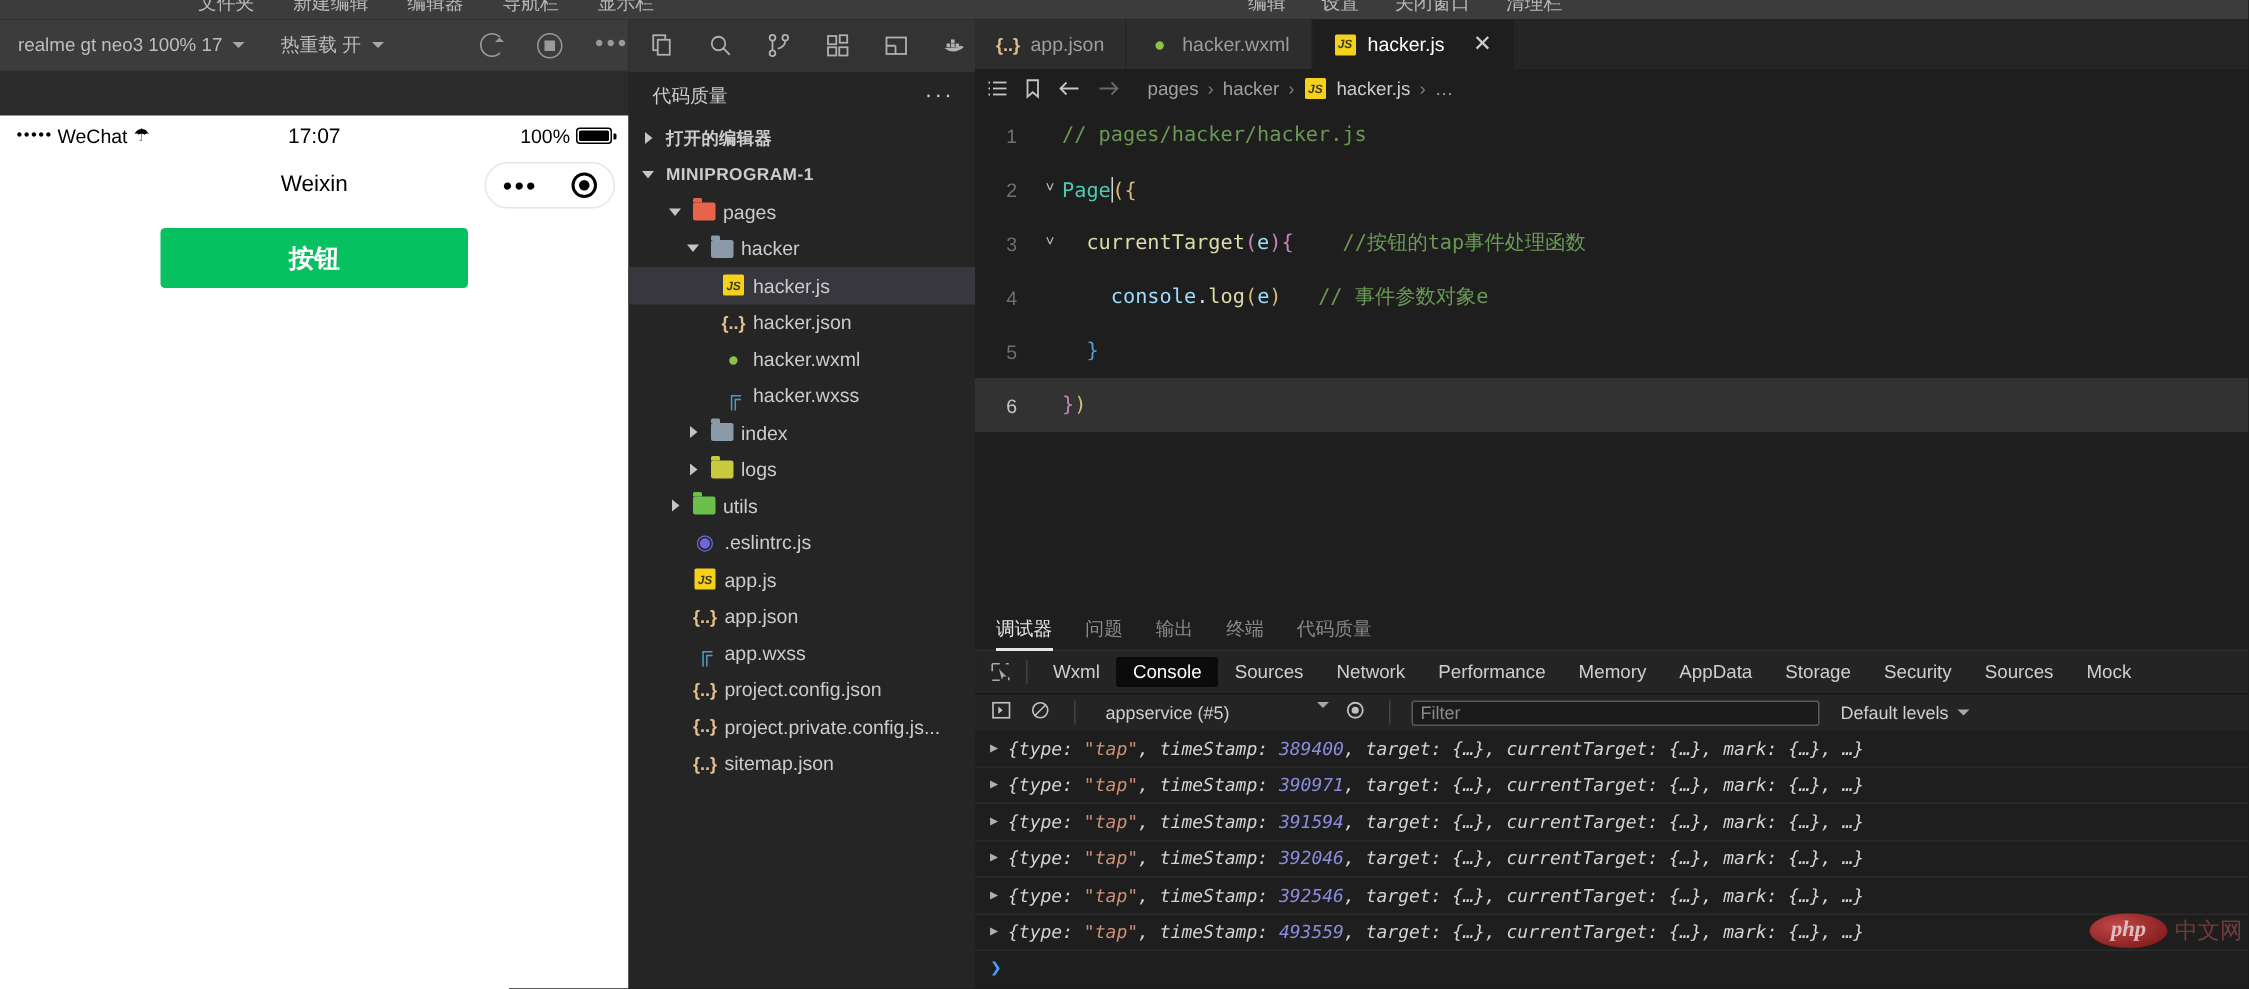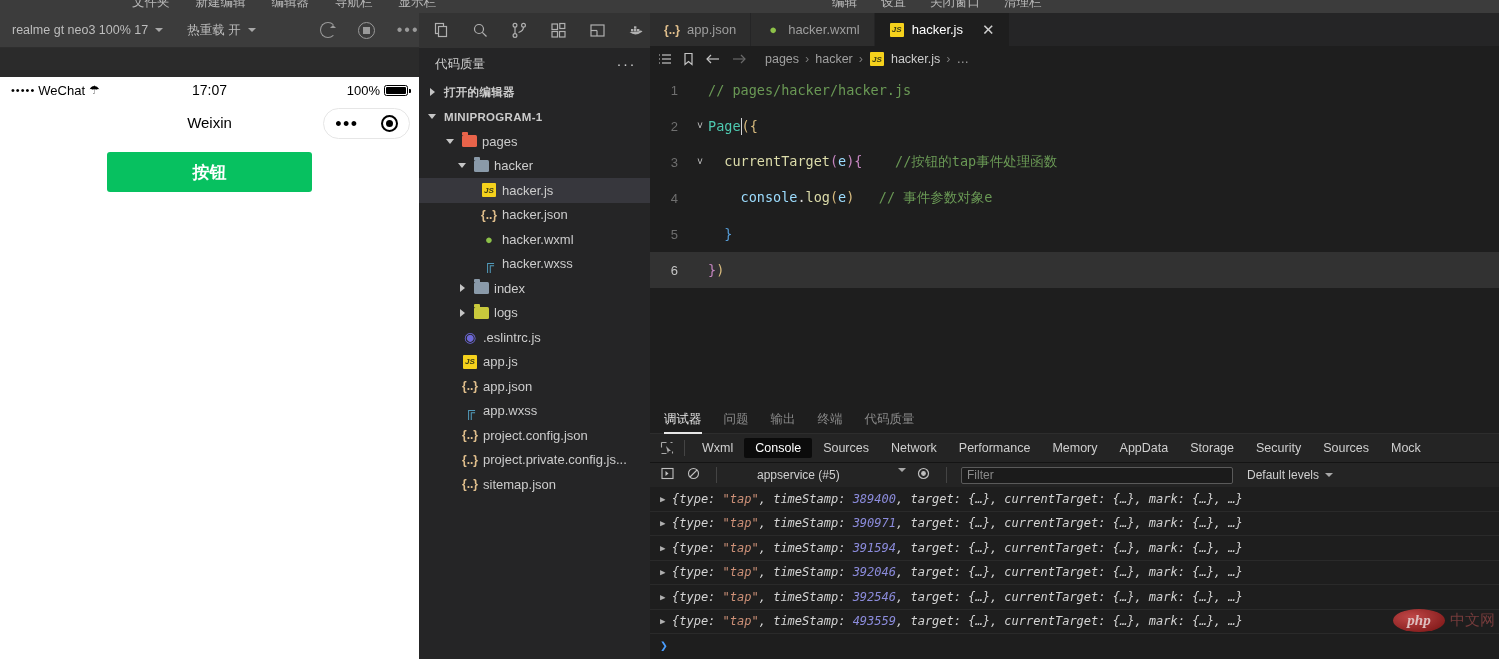--- a/index.html
+++ b/index.html
@@ -203,21 +203,21 @@
   }
   .dt-tab { padding: 3px 11px; border-radius:2px; white-space:nowrap; }
   .dt-tab.active { background:#0b0b0b; color:#ffffff; }
   .insp-ico { width:22px; display:flex; align-items:center; justify-content:center; color:#aaa; }
   .dt-div { width:1px;height:16px;background:#444; margin: 0 6px; }
   .con-toolbar {
     height:25px; display:flex; align-items:center; gap:8px; padding-left:8px;
     background:#242424; border-top:1px solid #141414; font-size:12px; color:#cfcfcf;
   }
   .tb-ico { width:18px; text-align:center; color:#c0c0c0; font-size:13px; }
-  .ctx-sel { display:flex; width:155px; padding-left:6px; font-size:12px;margin-left:20px;}
+  .ctx-sel { display:flex; width:155px; padding-left:6px; font-size:12px;}
   .ctx-sel .cap { flex:1; }
   .filter-box {
     width:272px; height:17px; background:#1b1b1b; border:1px solid #5a5a5a;
     font-size:12px; color:#8a8a8a; padding: 0 5px; display:flex; align-items:center;
     border-radius:2px;
   }
   .levels { display:flex; align-items:center; gap:4px; font-size:12px; color:#cfcfcf; margin-left:6px;}
   .con-list { background:#1e1e1e; }
   .con-row {
     height:24.5px; display:flex; align-items:center; gap:6px; padding-left:22px;
@@ -423,20 +423,27 @@
         <span class="folder f-plain"></span>
         <span>index</span>
       </div>
       <div class="tree-row" style="padding-left:36px">
         <span class="tw">
             <i class="arr-r"></i>
           </span>
         <span class="folder f-logs"></span>
         <span>logs</span>
       </div>
+      <div class="tree-row" style="padding-left:24px">
+        <span class="tw">
+            <i class="arr-r"></i>
+          </span>
+        <span class="folder f-utils"></span>
+        <span>utils</span>
+      </div>
       <div class="tree-row" style="padding-left:43px">
         <span class="fi fi-eslint">◉</span>
         <span>.eslintrc.js</span>
       </div>
       <div class="tree-row" style="padding-left:43px">
         <span class="fi">
             <i class="fi-js">JS</i>
           </span>
         <span>app.js</span>
       </div>

